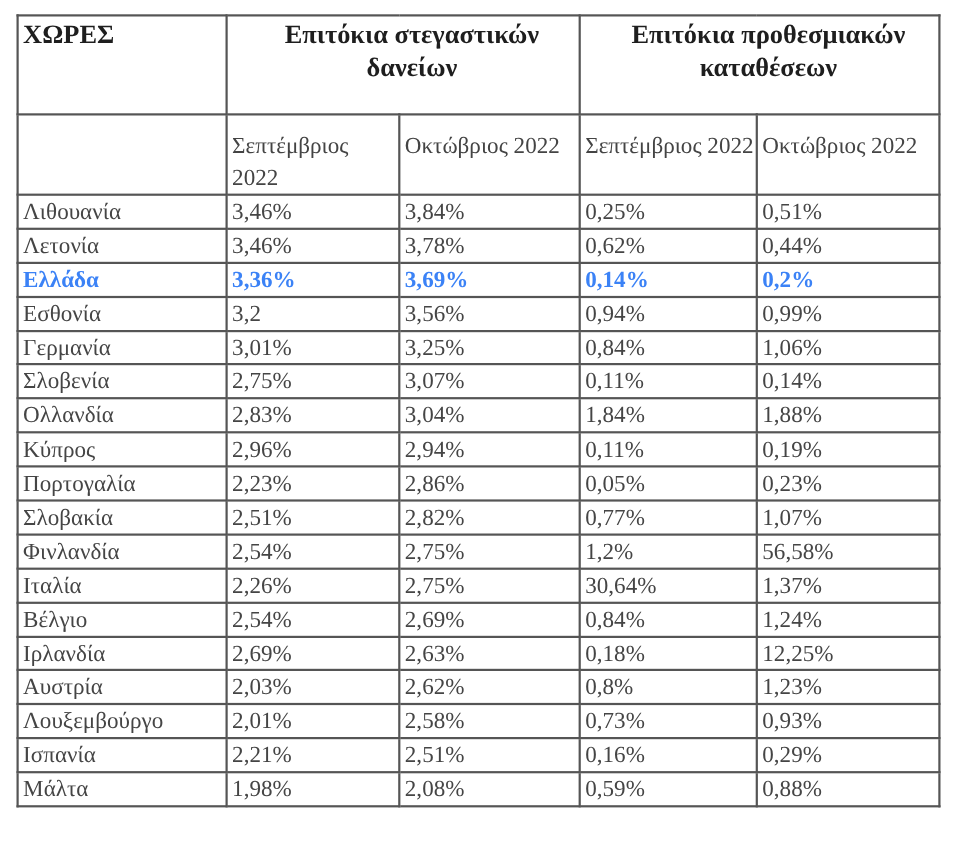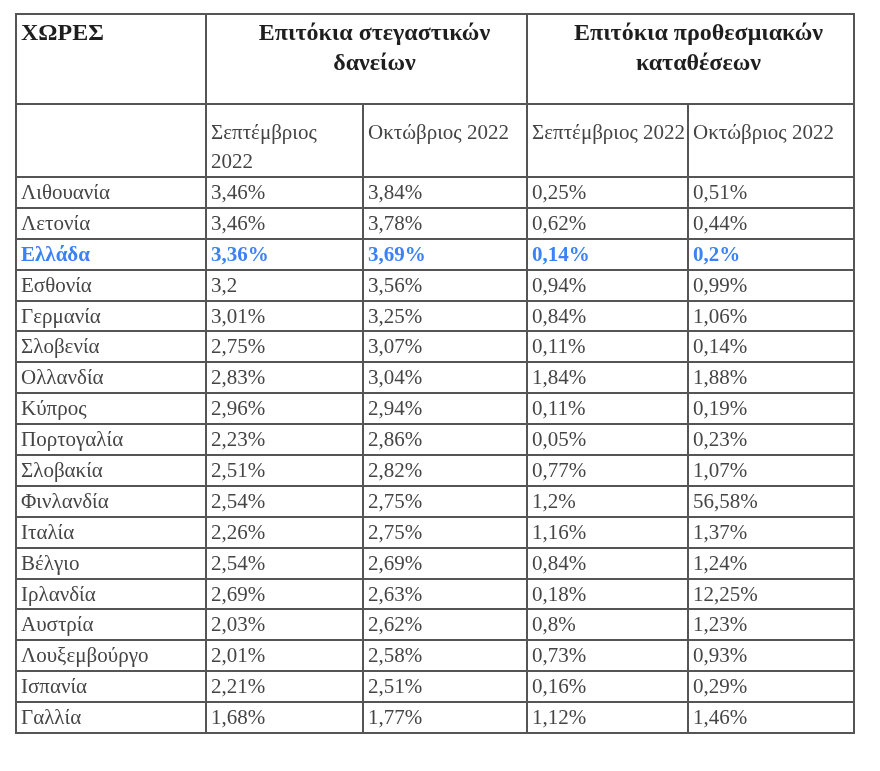--- a/index.html
+++ b/index.html
@@ -131,21 +131,21 @@
         <td>Φινλανδία</td>
         <td>2,54%</td>
         <td>2,75%</td>
         <td>1,2%</td>
         <td>56,58%</td>
       </tr>
       <tr class="row">
         <td>Ιταλία</td>
         <td>2,26%</td>
         <td>2,75%</td>
-        <td>1,16%</td>
+        <td>30,64%</td>
         <td>1,37%</td>
       </tr>
       <tr class="row">
         <td>Βέλγιο</td>
         <td>2,54%</td>
         <td>2,69%</td>
         <td>0,84%</td>
         <td>1,24%</td>
       </tr>
       <tr class="row">
@@ -170,20 +170,20 @@
         <td>0,93%</td>
       </tr>
       <tr class="row">
         <td>Ισπανία</td>
         <td>2,21%</td>
         <td>2,51%</td>
         <td>0,16%</td>
         <td>0,29%</td>
       </tr>
       <tr class="row">
-        <td>Γαλλία</td>
-        <td>1,68%</td>
-        <td>1,77%</td>
-        <td>1,12%</td>
-        <td>1,46%</td>
+        <td>Μάλτα</td>
+        <td>1,98%</td>
+        <td>2,08%</td>
+        <td>0,59%</td>
+        <td>0,88%</td>
       </tr>
     </tbody>
 </table>
 
 </body></html>

